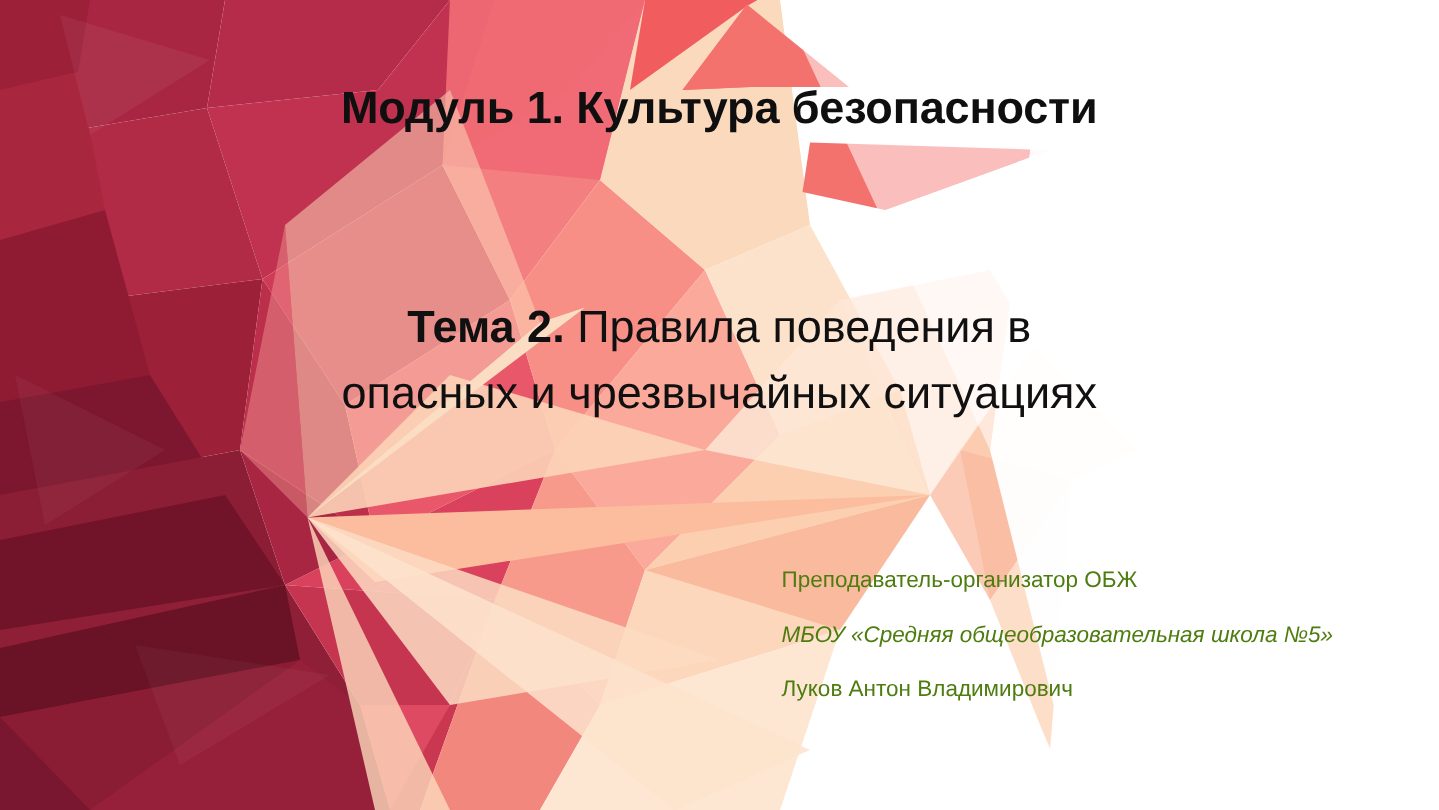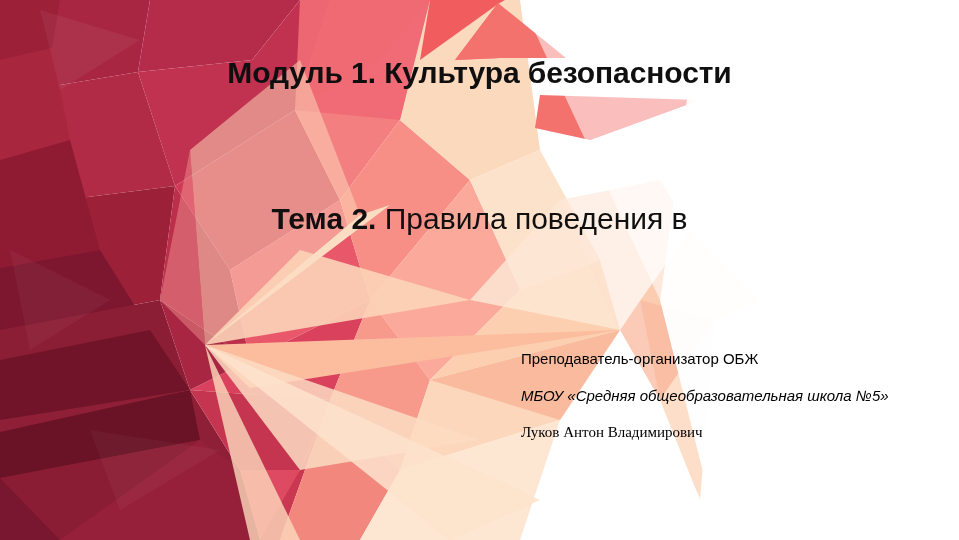--- a/index.html
+++ b/index.html
@@ -66,33 +66,32 @@
     display: block;
     white-space: nowrap;
   }
   #subtitle-block .strong {
     font-weight: bold;
   }
   
   #credits-block {
     position: absolute;
     left: 521px;
-    top: 348px;
+    top: 376px;
     width: 420px;
-    color: #000000;
+    color: #4d7c0f;
     font-size: 15px;
     line-height: 1.5;
   }
   #credits-block .cline {
     display: block;
     margin-bottom: 14px;
   }
   #credits-block .cline:last-child {
     margin-bottom: 16px;
-    font-family: Liberation Serif, serif;
   }
   #credits-block .cline.wrap {
     max-width: 400px;
     font-style: italic;
   }
 </style>
 </head>
 <body>
 
 <div id="slide">
@@ -172,20 +171,21 @@
     <polygon points="10,250 110,300 30,350" fill="#ffffff" opacity="0.04"></polygon>
     <polygon points="90,430 220,450 120,510" fill="#ffffff" opacity="0.04"></polygon>
   </svg>
 
   <div id="title-block" class="layer" style="height:auto;">
     <span class="tline">Модуль 1. Культура безопасности</span>
   </div>
 
   <div id="subtitle-block" class="layer" style="height:auto;">
     <span class="sline"><span class="strong">Тема 2.</span><span> Правила поведения в</span></span>
+    <span class="sline">опасных и чрезвычайных ситуациях</span>
   </div>
 
   <div id="credits-block">
     <span class="cline">Преподаватель-организатор ОБЖ</span>
     <span class="cline wrap">МБОУ «Средняя общеобразовательная школа №5»</span>
     <span class="cline">Луков Антон Владимирович</span>
   </div>
 
 </div>
 

